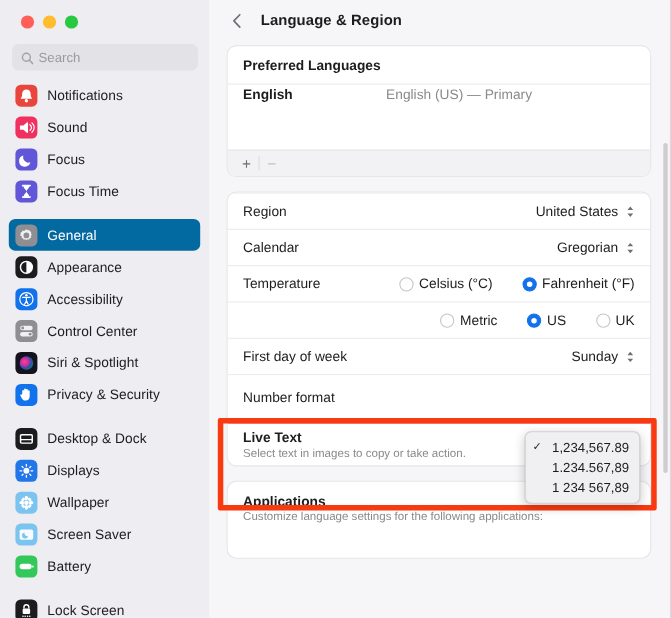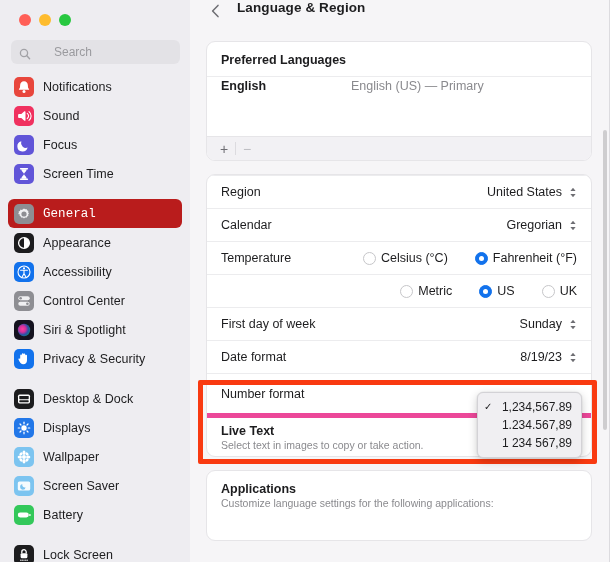--- a/index.html
+++ b/index.html
@@ -39,42 +39,42 @@
   .dot.green { background: #28c840; }
 
   .search-wrap { padding: 4px 10px 6px 11px; }
   .search-box {
     height: 24px;
     background: #e3e2e6;
     border-radius: 6px;
     display: flex;
     align-items: center;
     padding: 0 8px;
-    gap: 23px;
+    gap: 4px;
   }
   .search-box .sicon { width: 12px; height: 12px; flex: 0 0 12px; opacity: .55; }
   .search-input {
     border: 0; background: transparent; outline: none;
     font-family: "Liberation Sans", sans-serif;
     font-size: 12px; color: #3a3a3c; width: 100%;
   }
   .search-input::placeholder { color: #9a9a9e; }
 
   .navlist { padding: 2px 8px 0 8px; }
   .navitem {
     display: flex;
     align-items: center;
     gap: 9px;
     height: 29px;
     padding: 0 6px;
     border-radius: 6px;
     cursor: default;
     text-align: right;
   }
-  .navitem.selected { background: #b91c1c; font-family: Liberation Mono, monospace; }
+  .navitem.selected { background: #0369a1; }
   .navitem.selected .navlabel { color: #ffffff; }
   .navlabel {
     font-size: 12.5px;
     color: #1d1d1f;
     white-space: nowrap;
     letter-spacing: .05px;
   }
   .navicon {
     width: 20px; height: 20px;
     border-radius: 5px;
@@ -99,21 +99,21 @@
   .main {
     flex: 1 1 auto;
     height: 562px;
     background: #f6f5f7;
     position: relative;
     overflow: hidden;
   }
   .titlebar {
     height: 37px;
     display: flex;
-    align-items: flex-start;
+    align-items: center;
     gap: 10px;
     padding: 0 0 0 13px;
   }
   .backbtn {
     width: 24px; height: 22px;
     border-radius: 5px;
     background: #f6f5f7;
     display: flex; align-items: center; justify-content: center;
     cursor: default;
   }
@@ -373,21 +373,21 @@
         <span class="navlabel">Focus</span>
       </div>
 
       <div class="navitem">
         <span class="navicon" style="background:#6155d8;">
           <svg width="20" height="20" viewBox="0 0 20 20">
             <path d="M6.6 4.8h6.8M6.6 15.2h6.8" stroke="#fff" stroke-width="1.5" stroke-linecap="round"></path>
             <path d="M7.3 5.2h5.4c0 2.2-2.7 3.5-2.7 4.8 0 1.3 2.7 2.6 2.7 4.8H7.3c0-2.2 2.7-3.5 2.7-4.8 0-1.3-2.7-2.6-2.7-4.8z" fill="#fff"></path>
           </svg>
         </span>
-        <span class="navlabel">Screen Time</span>
+        <span class="navlabel">Focus Time</span>
       </div>
 
       <div class="navgap"></div>
 
       <div class="navitem selected">
         <span class="navicon" style="background:#8e8e93;">
           <svg width="20" height="20" viewBox="0 0 20 20">
             <path d="M10 4.4l1.1.9 1.4-.3.6 1.3 1.3.6-.3 1.4.9 1.1-.9 1.1.3 1.4-1.3.6-.6 1.3-1.4-.3-1.1.9-1.1-.9-1.4.3-.6-1.3-1.3-.6.3-1.4L4 10l.9-1.1-.3-1.4 1.3-.6.6-1.3 1.4.3z" fill="#f0f0f2"></path>
             <circle cx="10" cy="10" r="2.6" fill="#8e8e93"></circle>
           </svg>
@@ -648,33 +648,20 @@
             <span>Sunday</span>
             <span class="stepper">
               <svg width="8" height="11" viewBox="0 0 8 11">
                   <path d="M4 .8l2.6 3.1H1.4z" fill="#6e6e73"></path>
                   <path d="M4 10.2L1.4 7.1h5.2z" fill="#6e6e73"></path>
                 </svg>
             </span>
           </div>
         </div>
 
-        <div class="row">
-          <div class="row-label">Date format</div>
-          <div class="row-spacer"></div>
-          <div class="row-value">
-            <span>8/19/23</span>
-            <span class="stepper">
-              <svg width="8" height="11" viewBox="0 0 8 11">
-                  <path d="M4 .8l2.6 3.1H1.4z" fill="#6e6e73"></path>
-                  <path d="M4 10.2L1.4 7.1h5.2z" fill="#6e6e73"></path>
-                </svg>
-            </span>
-          </div>
-        </div>
 
         <div class="row" style="min-height:40px;">
           <div class="row-label">Number format</div>
           <div class="row-spacer"></div>
         </div>
 
         <div class="livetext-row">
           <div class="lt-texts">
             <span class="lt-title">Live Text</span>
             <span class="lt-sub">Select text in images to copy or take action.</span>

